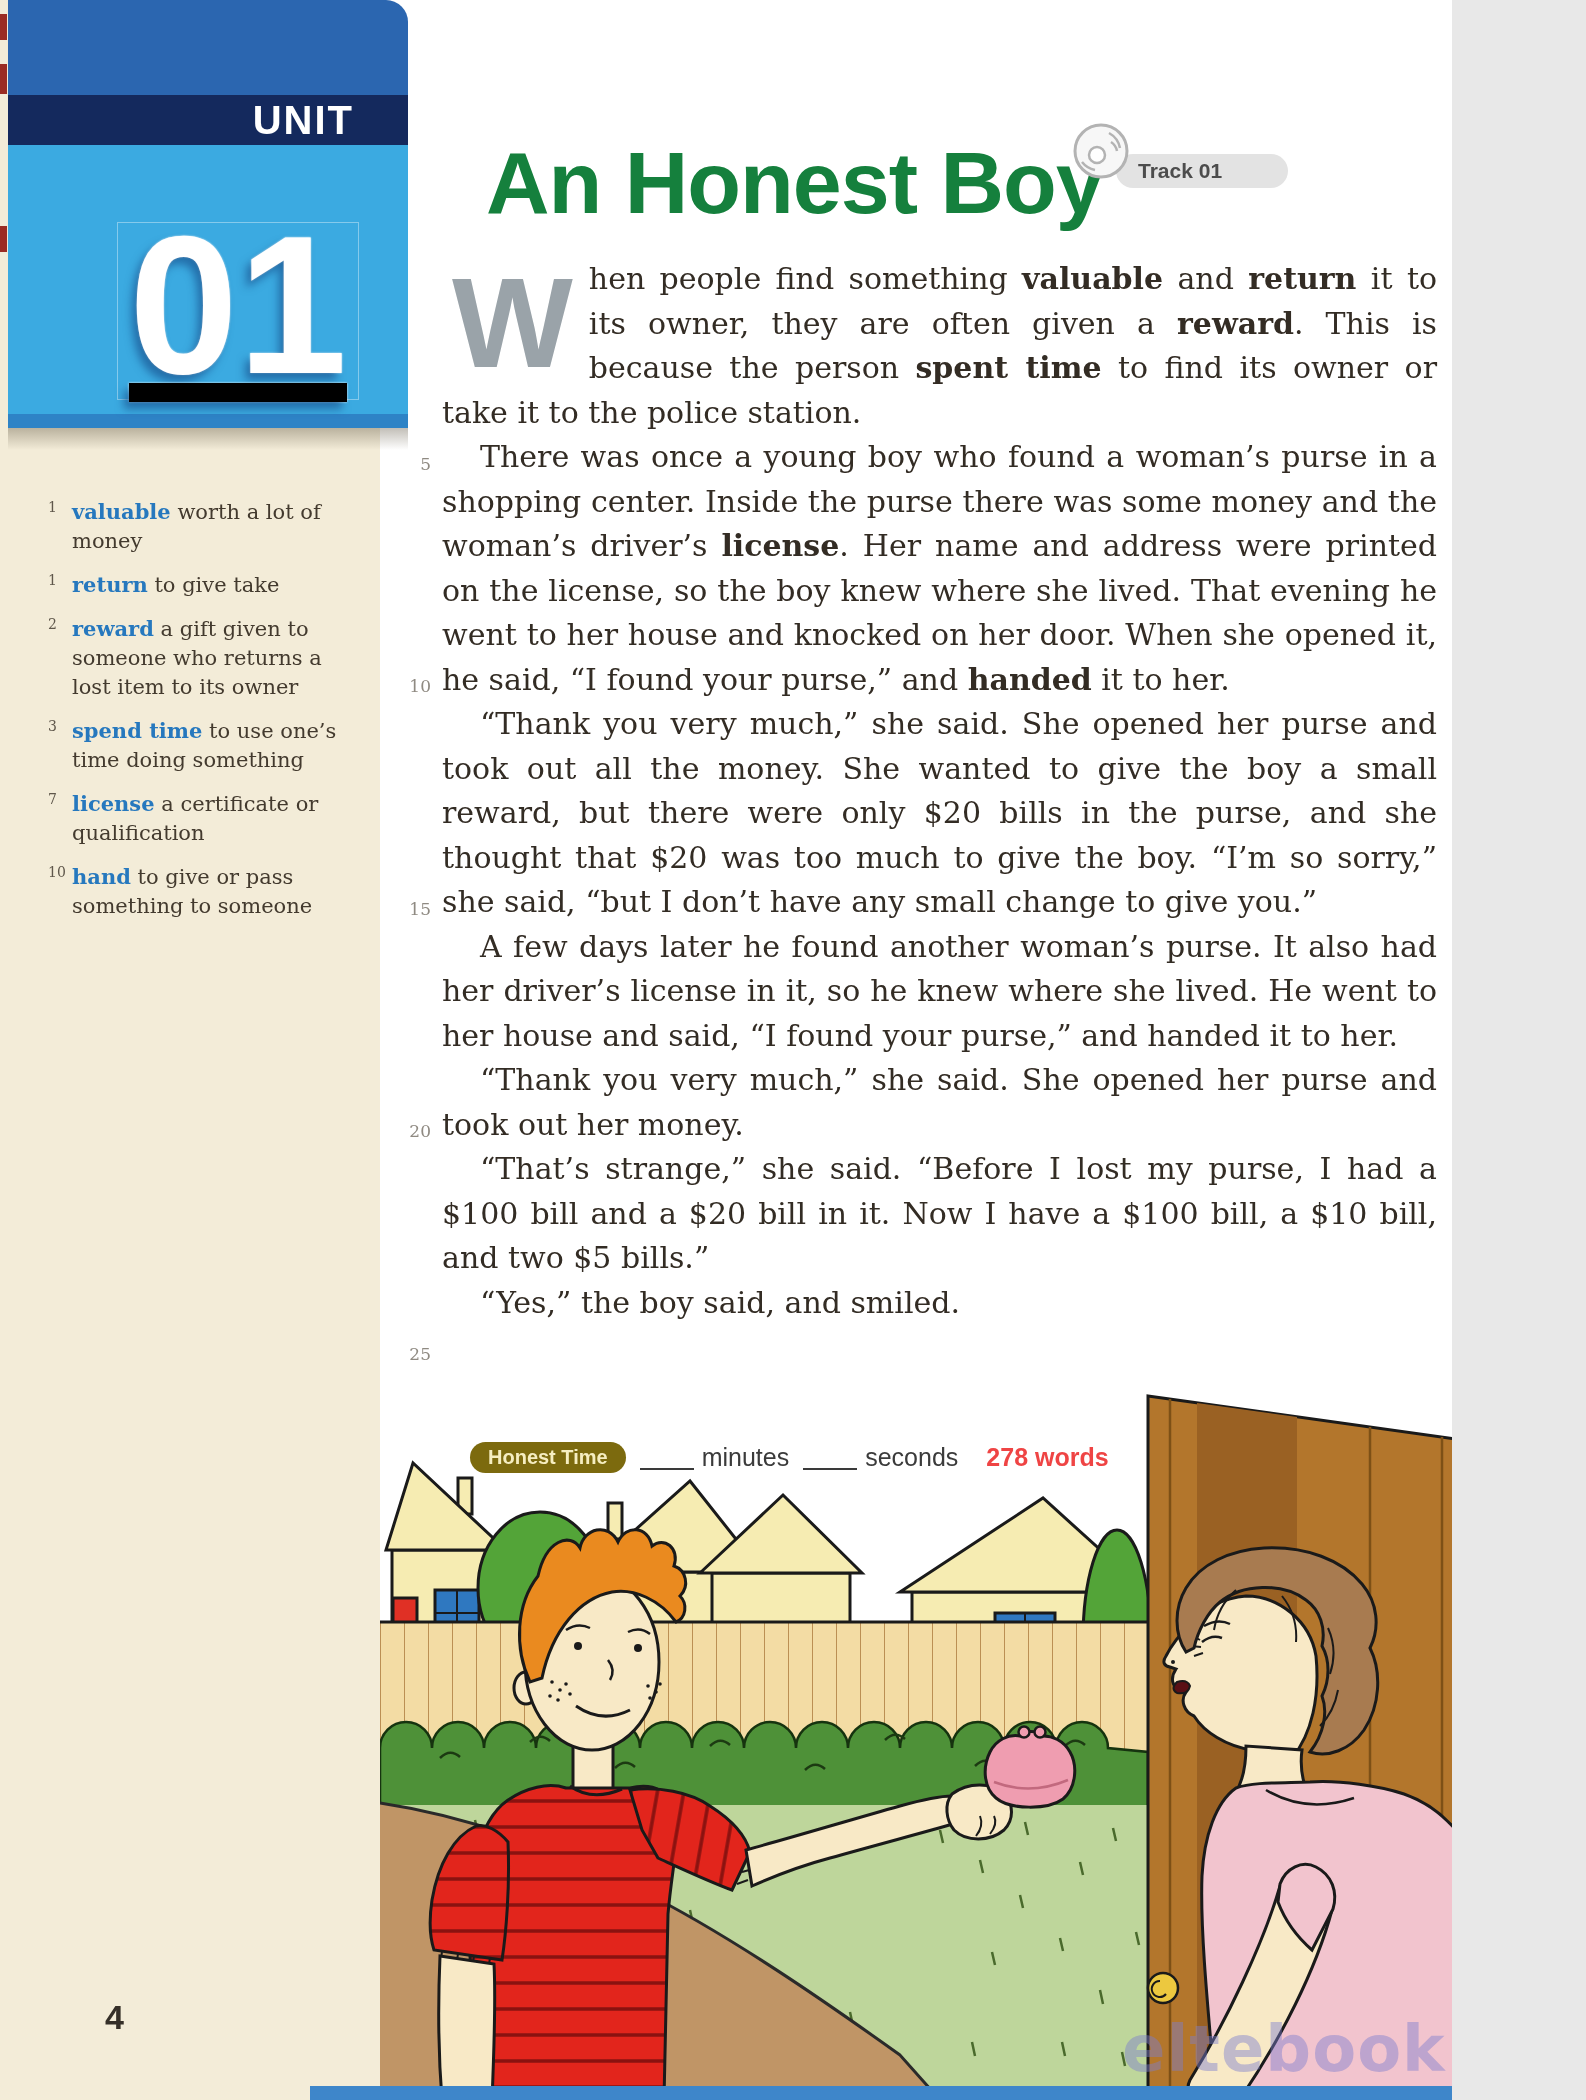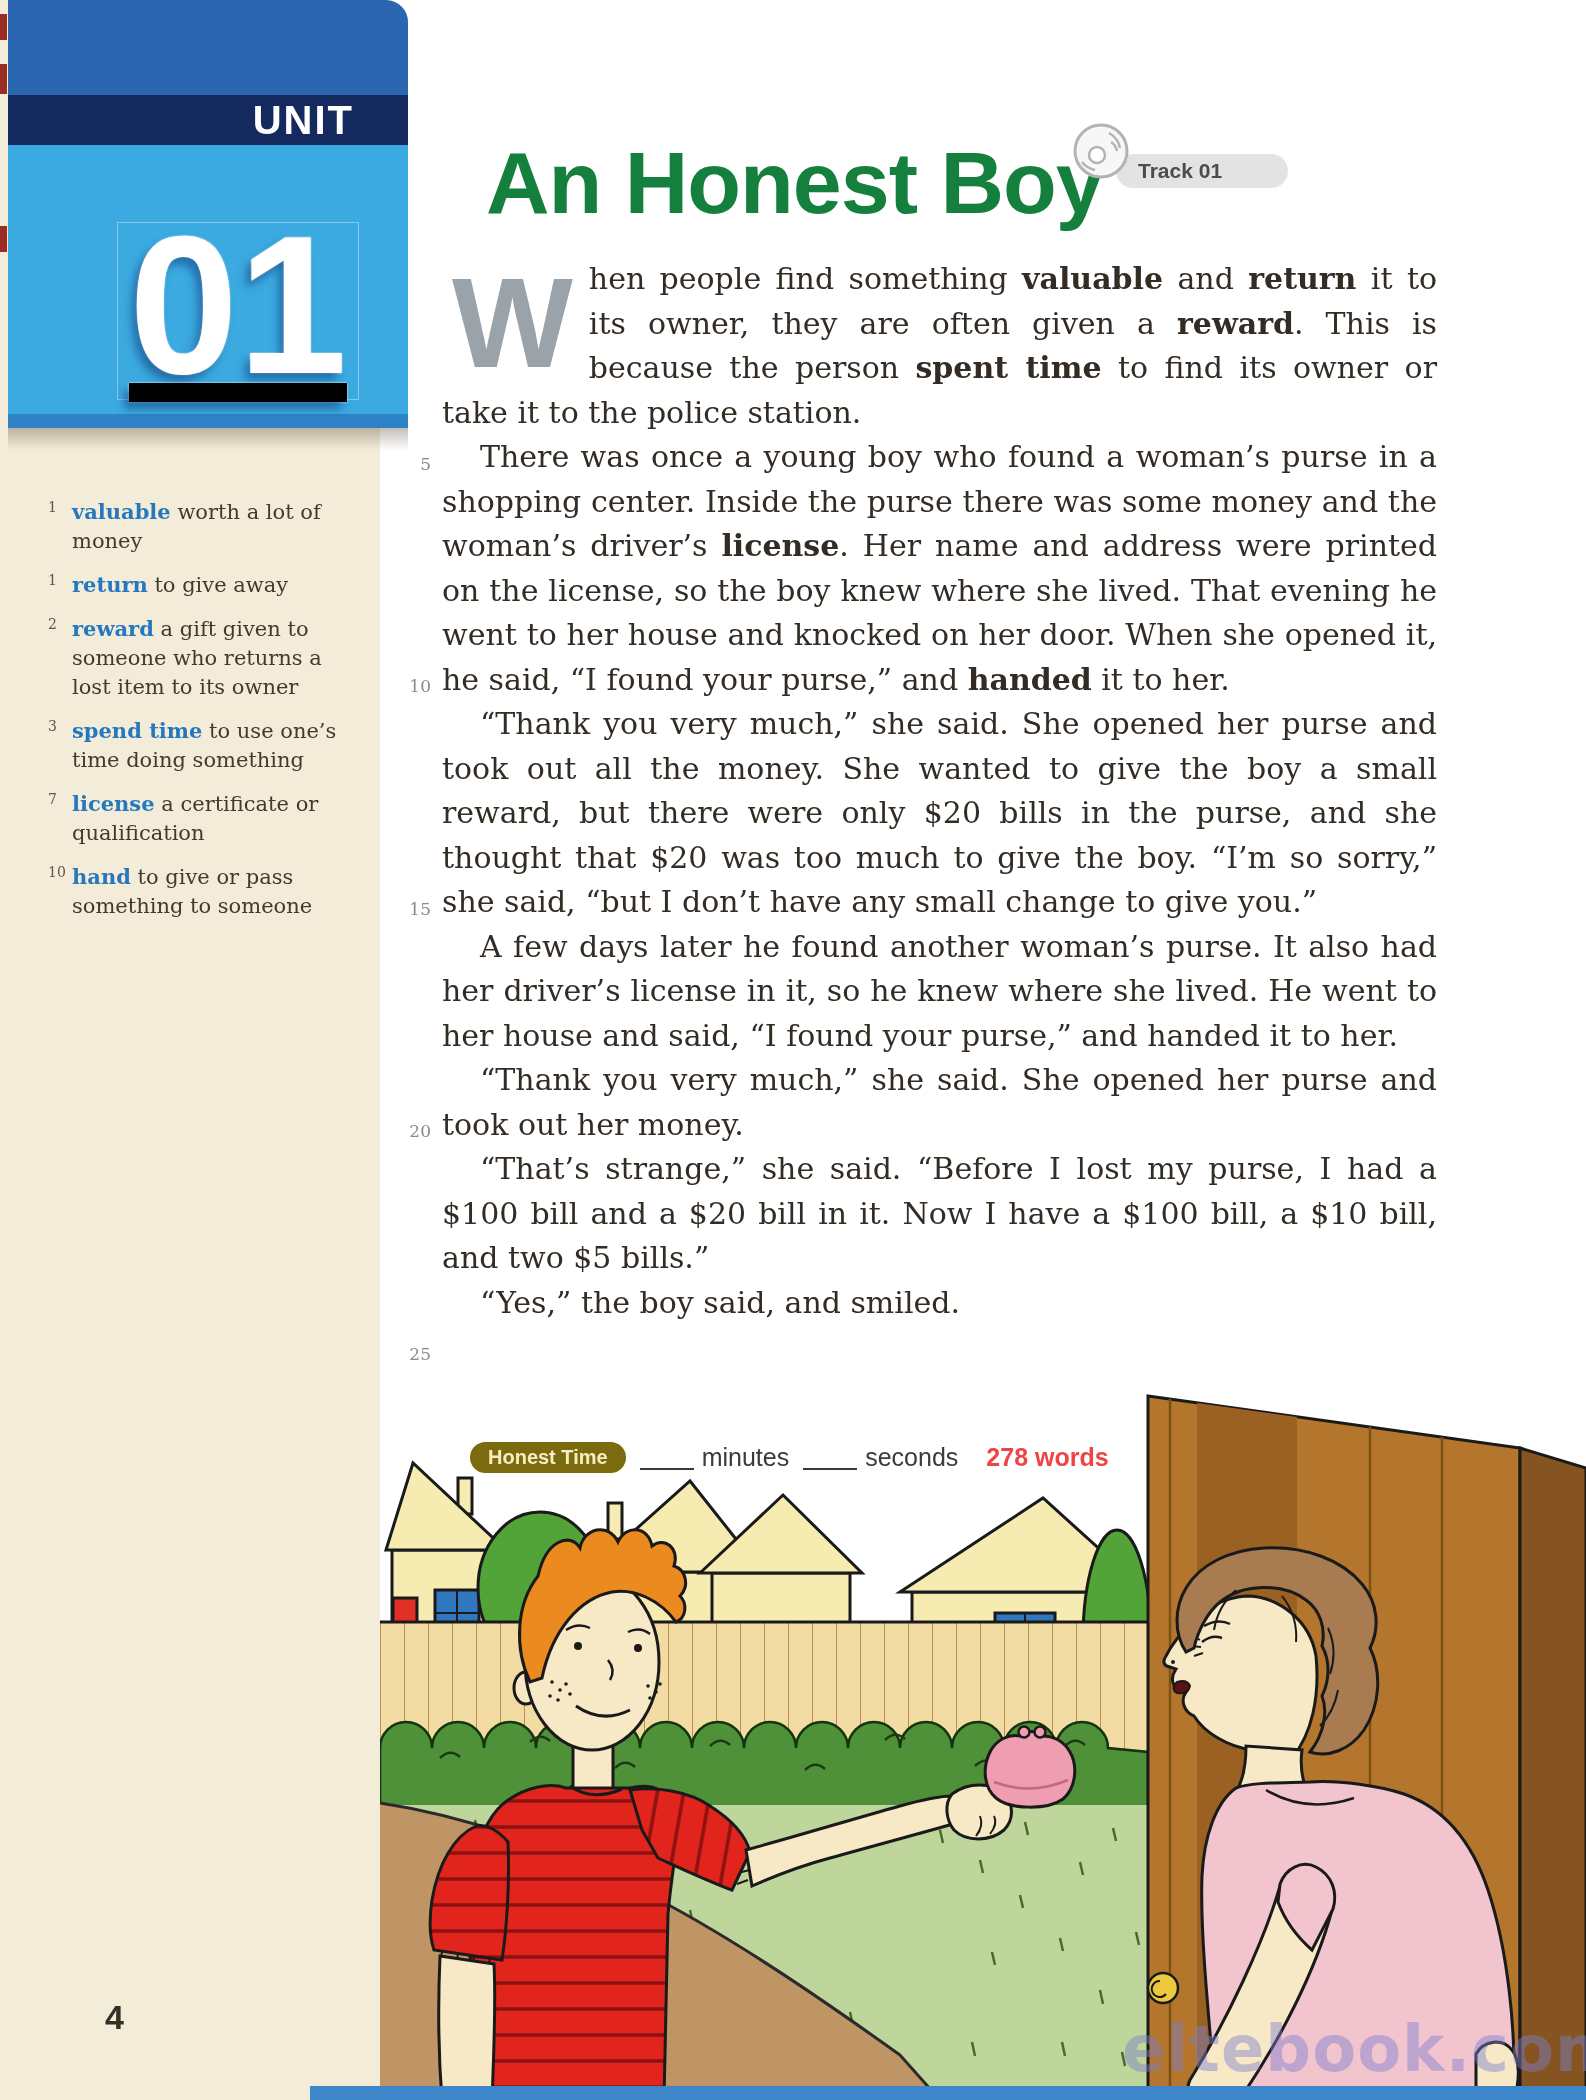--- a/index.html
+++ b/index.html
@@ -1,16 +1,16 @@
 <!DOCTYPE html>
 <html><head>
 <meta charset="utf-8">
 <style>
   html,body{margin:0;padding:0;background:#e8e8e8;}
-  .page{position:relative;width:1586px;height:2100px;background:#ffffff;overflow:hidden;
+  .page{position:relative;width:1452px;height:2100px;background:#ffffff;overflow:hidden;
         font-family:"Liberation Sans",sans-serif;}
   
   .cream-col{position:absolute;left:0;top:0;width:380px;height:2100px;background:#f3ecd8;z-index:0;}
   .edge-mark{position:absolute;left:0;width:7px;background:#9b2c23;z-index:4;}
 
   
   .unit-banner{position:absolute;left:8px;top:0;width:400px;height:428px;z-index:3;
                border-top-right-radius:22px;overflow:hidden;}
   .banner-top{height:95px;background:#2b66b0;}
   .banner-navy{height:50px;background:#14295d;color:#fff;font-weight:bold;font-size:40px;
@@ -87,21 +87,21 @@
     </div>
     <div class="banner-strip"></div>
   </div>
   <div class="banner-shadow"></div>
 
   <div class="vocab">
     <div class="vocab-item">
       <span class="vocab-num">1</span><span class="vocab-term">valuable</span> <span>worth a lot of money</span>
     </div>
     <div class="vocab-item">
-      <span class="vocab-num">1</span><span class="vocab-term">return</span> <span>to give away</span>
+      <span class="vocab-num">1</span><span class="vocab-term">return</span> <span>to give take</span>
     </div>
     <div class="vocab-item">
       <span class="vocab-num">2</span><span class="vocab-term">reward</span> <span>a gift given to someone who returns a lost item to its owner</span>
     </div>
     <div class="vocab-item">
       <span class="vocab-num">3</span><span class="vocab-term">spend time</span> <span>to use one’s time doing something</span>
     </div>
     <div class="vocab-item">
       <span class="vocab-num">7</span><span class="vocab-term">license</span> <span>a certificate or qualification</span>
     </div>

